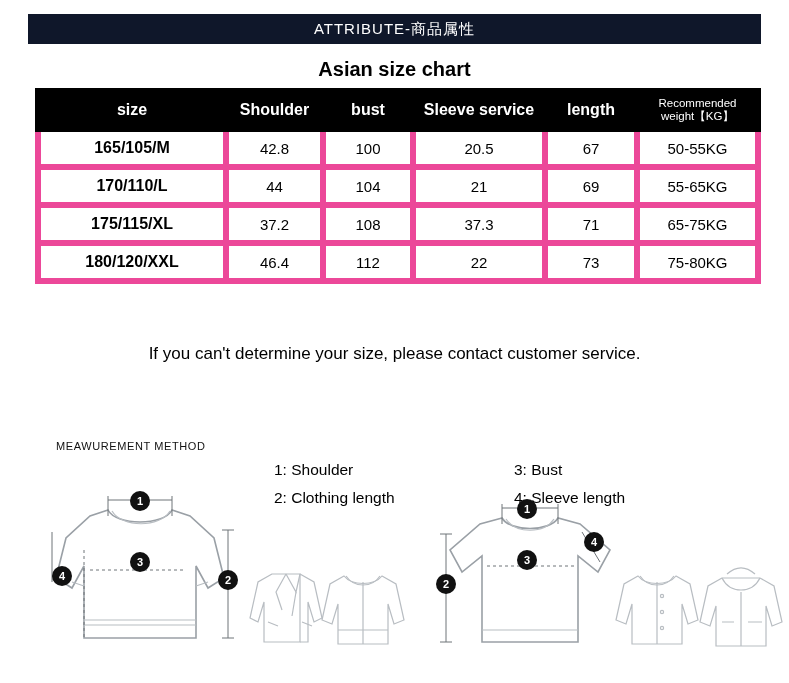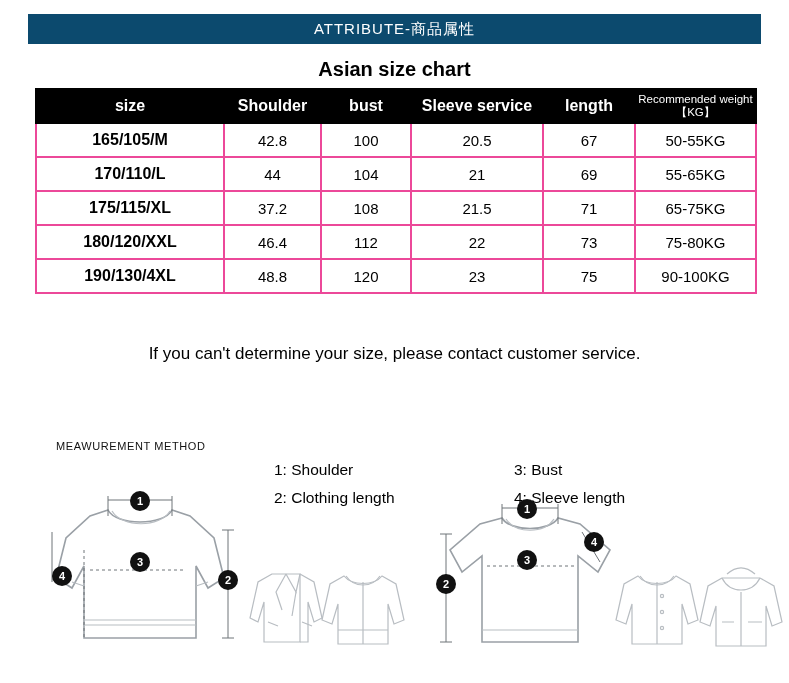--- a/index.html
+++ b/index.html
@@ -16,21 +16,21 @@
     overflow: hidden;
   }
 
   
   .header-bar {
     position: absolute;
     left: 28px;
     top: 14px;
     width: 733px;
     height: 30px;
-    background: #0c4a6e;
+    background: #0f172a;
     color: #ffffff;
     display: flex;
     align-items: center;
     justify-content: center;
     letter-spacing: 1px;
     font-size: 15px;
     font-family: "Liberation Sans", sans-serif;
   }
 
   
@@ -57,21 +57,21 @@
   
   .size-table {
     position: absolute;
     left: 35px;
     top: 88px;
     width: 720px;
     border-collapse: collapse;
     table-layout: fixed;
   }
   .size-table th, .size-table td {
-    border: 2px solid #ec4899;
+    border: 6px solid #ec4899;
     text-align: center;
     font-size: 15px;
     height: 32px;
     padding: 0 2px;
     font-family: "Liberation Sans", sans-serif;
   }
   .size-table thead th {
     background: #000;
     color: #fff;
     font-weight: bold;
@@ -187,39 +187,31 @@
       <td>44</td>
       <td>104</td>
       <td>21</td>
       <td>69</td>
       <td>55-65KG</td>
     </tr>
     <tr>
       <td class="size-col">175/115/XL</td>
       <td>37.2</td>
       <td>108</td>
-      <td>21.5</td>
+      <td>37.3</td>
       <td>71</td>
       <td>65-75KG</td>
     </tr>
     <tr>
       <td class="size-col">180/120/XXL</td>
       <td>46.4</td>
       <td>112</td>
       <td>22</td>
       <td>73</td>
       <td>75-80KG</td>
-    </tr>
-    <tr>
-      <td class="size-col">190/130/4XL</td>
-      <td>48.8</td>
-      <td>120</td>
-      <td>23</td>
-      <td>75</td>
-      <td>90-100KG</td>
     </tr>
   </tbody>
 </table>
 
 <div class="note">If you can't determine your size, please contact customer service.</div>
 
 <div class="measure-label">MEAWUREMENT METHOD</div>
 
 <div class="legend">
   <div class="row">

